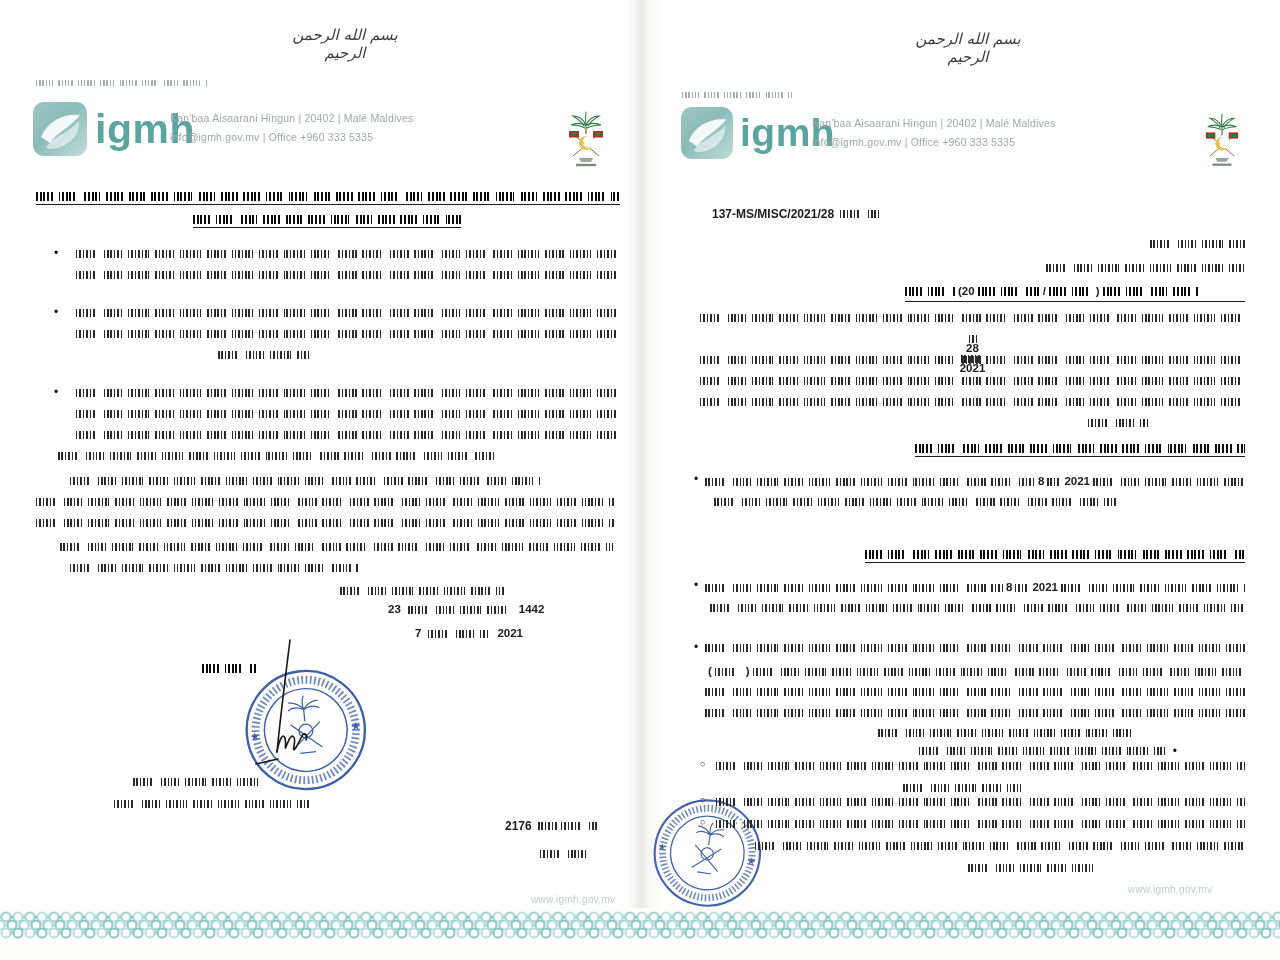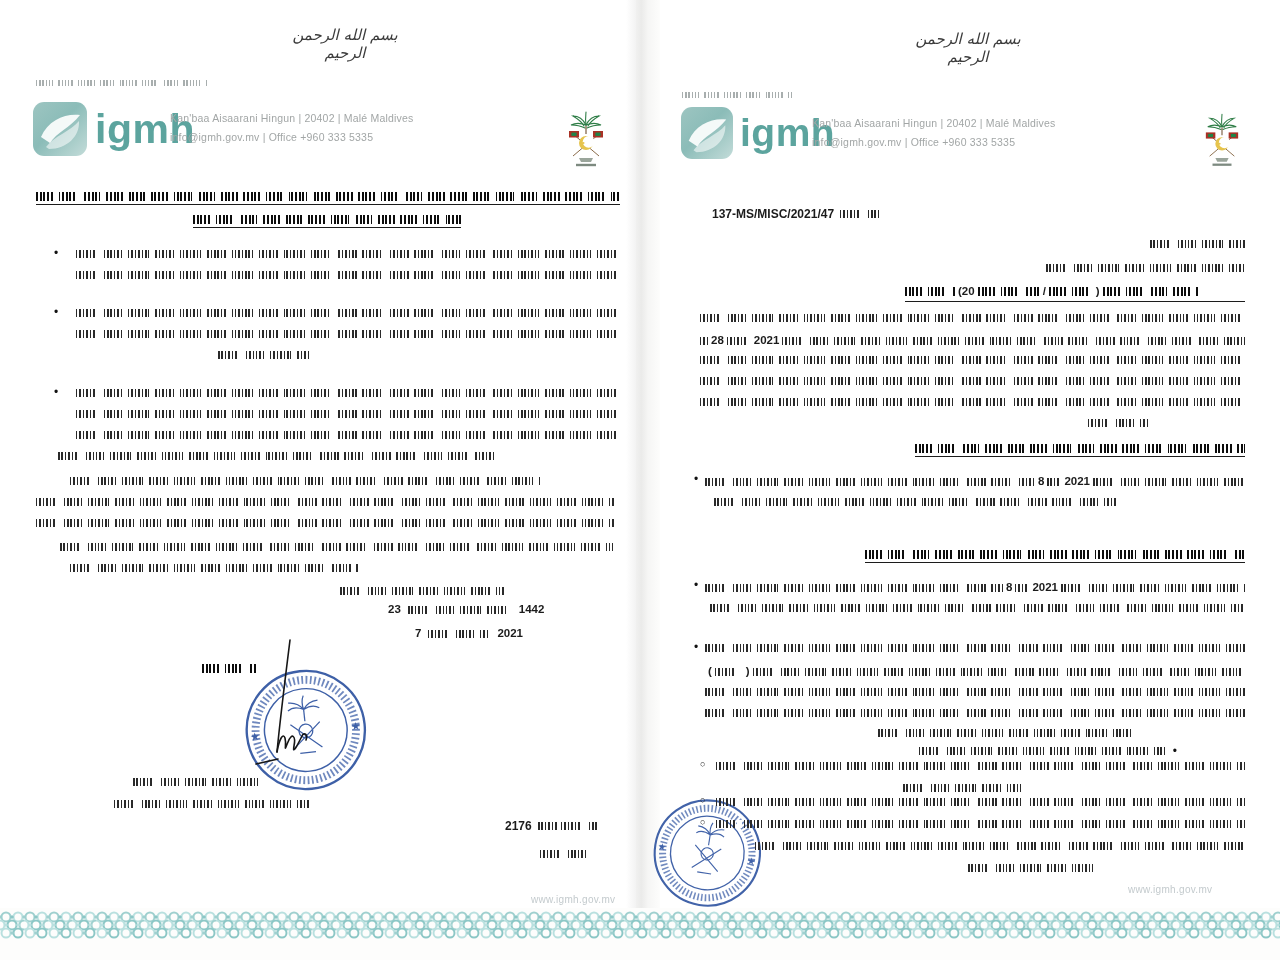--- a/index.html
+++ b/index.html
@@ -243,21 +243,21 @@
       <rect x="29.4" y="22.6" width="5.2" height="3.3" fill="#1e8449"></rect>
       <circle cx="20" cy="33" r="7" fill="#e6c44d"></circle>
       <circle cx="22.6" cy="31.8" r="5.9" fill="#fff"></circle>
       <circle cx="17.4" cy="33" r="1.1" fill="#e6c44d"></circle>
       <path d="M13 48 h14 l-2 4 h-10 z" fill="#9aa59b"></path>
       <path d="M10 55 h20" stroke="#7d8a80" stroke-width="2.4"></path>
     </svg>
   </div>
 
   <div class="ln" style="left:712px;top:207px;">
-    <span class="refnum">137-MS/MISC/2021/47</span>
+    <span class="refnum">137-MS/MISC/2021/28</span>
     <span class="dv" style="width:40px;margin-left:6px;"></span>
   </div>
 
   <div class="ln" style="left:1150px;top:240px;">
     <span class="dv" style="width:95px;"></span>
     </div>
   <div class="ln" style="left:1046px;top:264px;">
     <span class="dv" style="width:199px;"></span>
     </div>
 
@@ -267,21 +267,21 @@
     <span class="dvb" style="width:62px;"></span>
     <span class="num" style="font-weight:700;">/</span>
     <span class="dvb" style="width:44px;"></span>
     <span class="num" style="font-weight:700;">)</span>
     <span class="dvb" style="width:96px;"></span>
   </div>
 
   <div class="ln" style="left:700px;top:314px;width:545px;">
       <span class="dv" style="width:100%;"></span>
     </div>
-  <div class="ln" style="left:700px;top:335px;width:545px;">
+  <div class="ln" style="left:700px;top:335px;width:545px;flex-direction:column;">
     <span class="dv" style="width:8px;"></span>
     <span class="num">28</span>
     <span class="dv" style="width:24px;"></span>
     <span class="num">2021</span>
     <span class="dv" style="flex:1;"></span>
   </div>
   <div class="ln" style="left:700px;top:356px;width:545px;">
       <span class="dv" style="width:100%;"></span>
     </div>
   <div class="ln" style="left:700px;top:377px;width:545px;">

